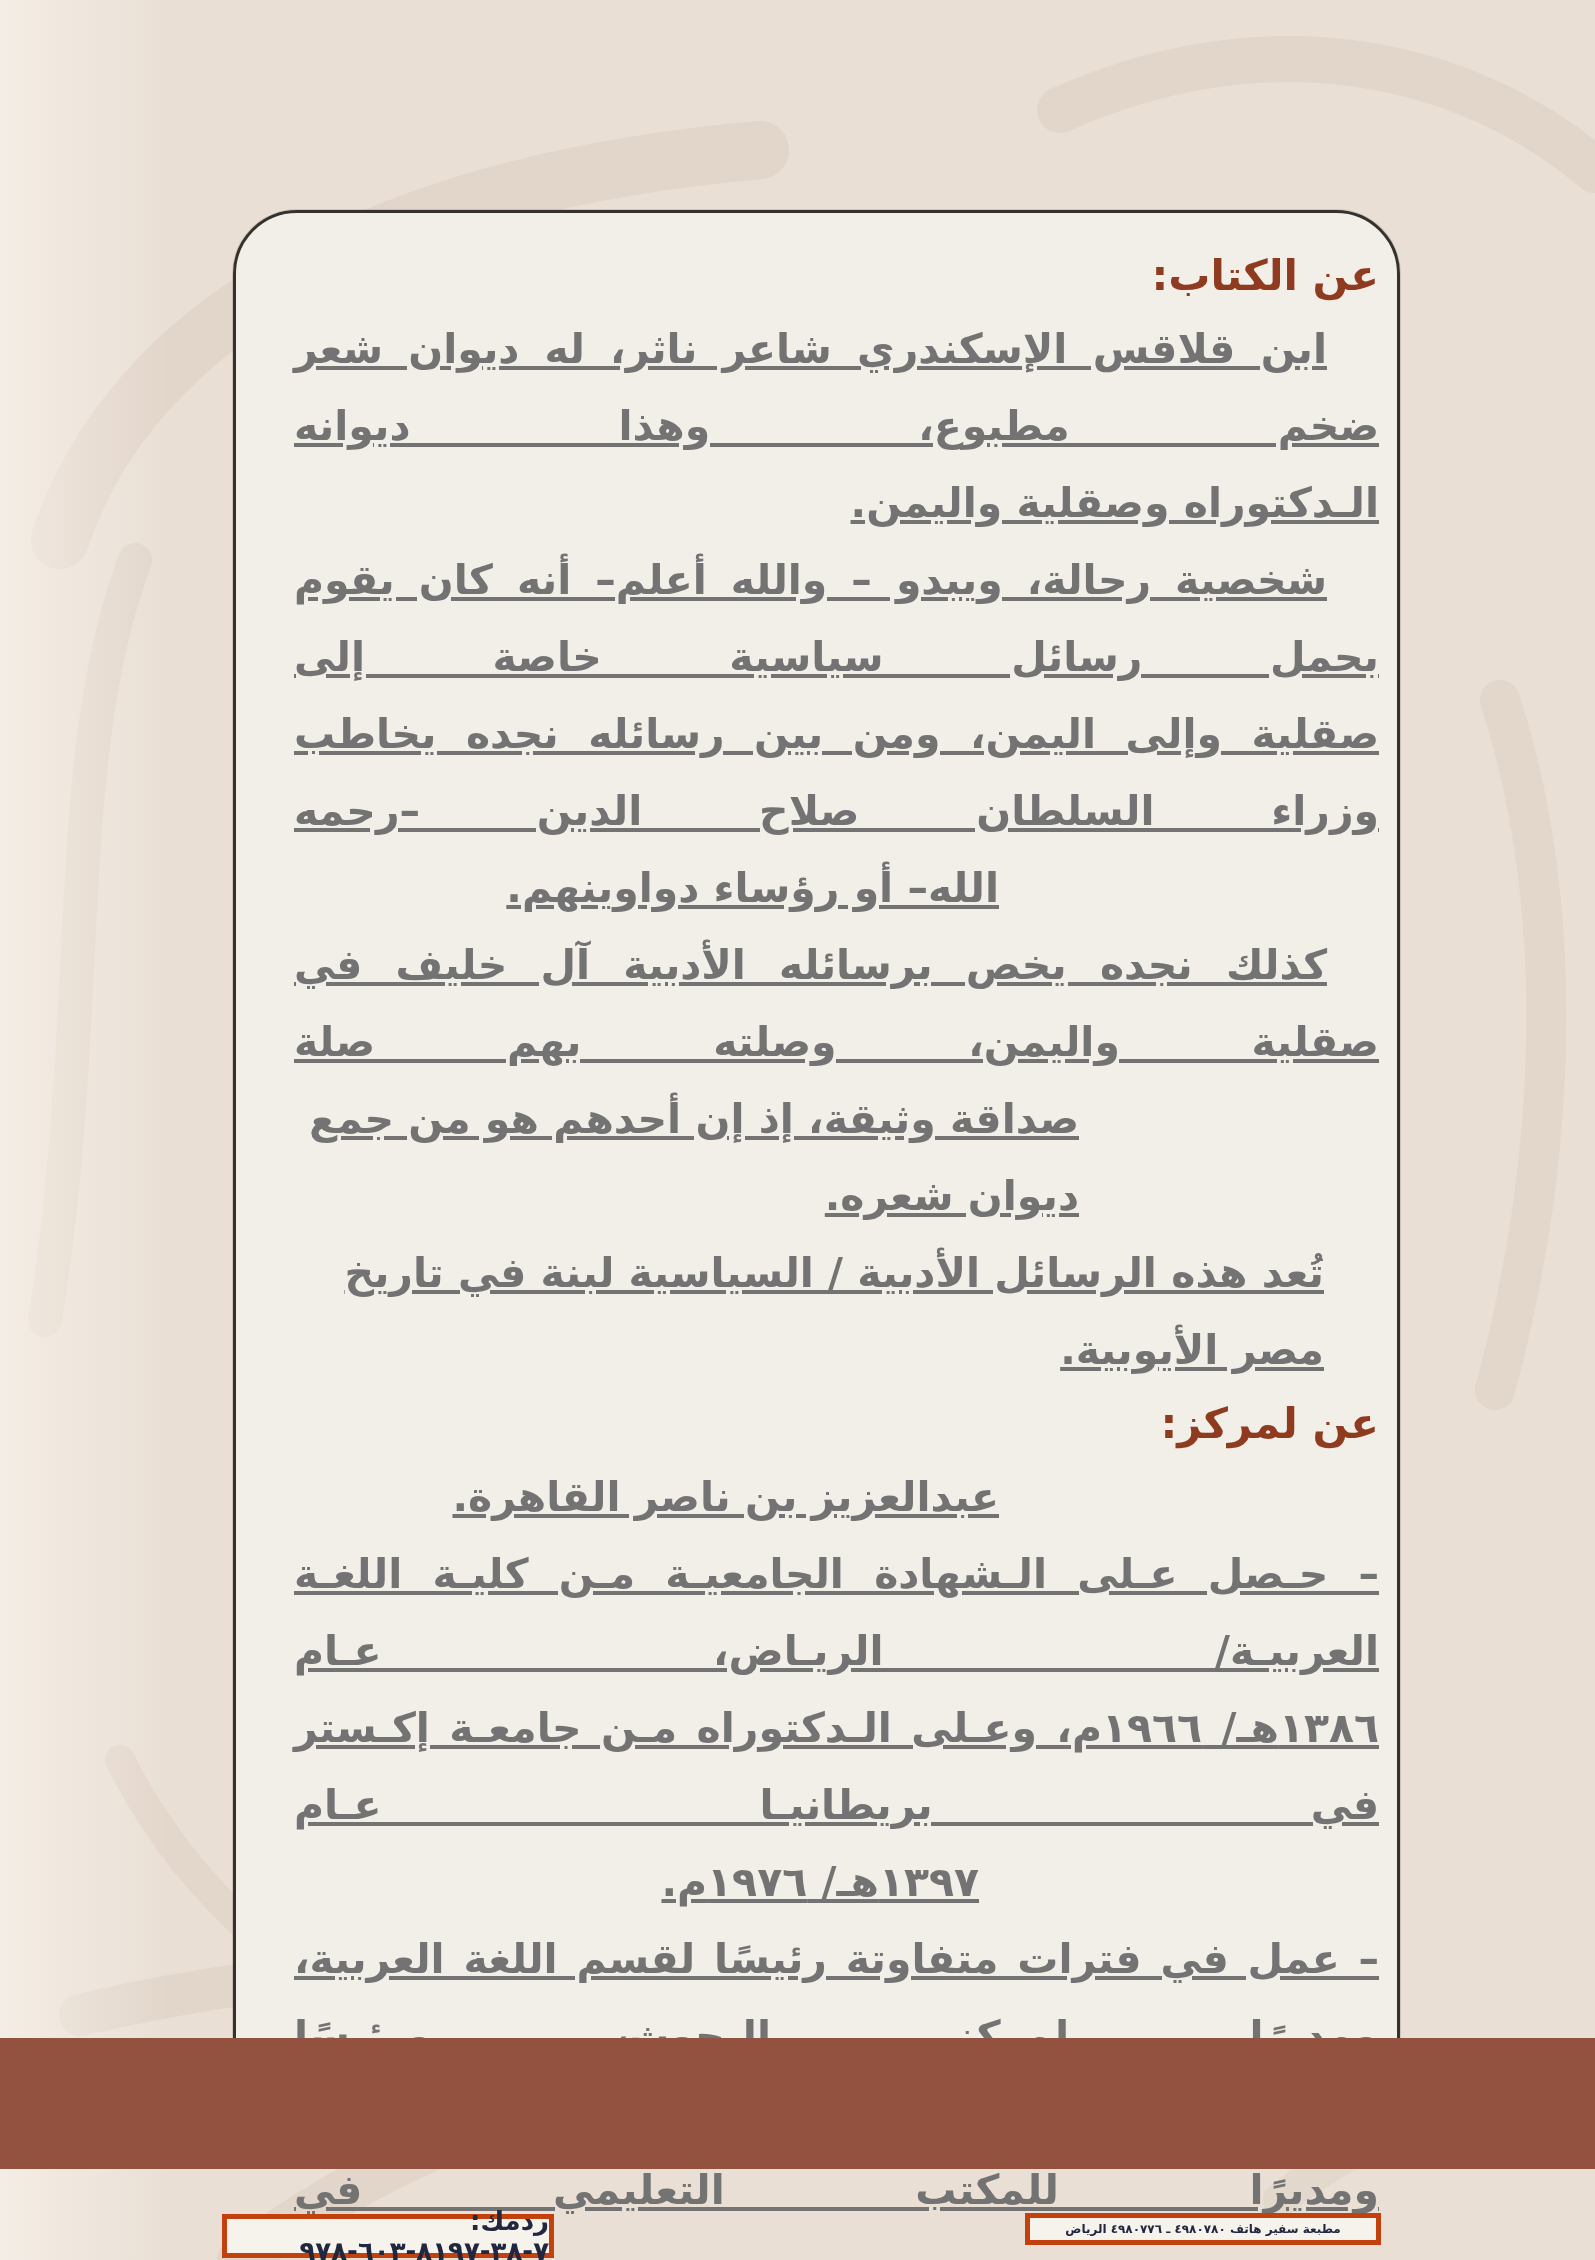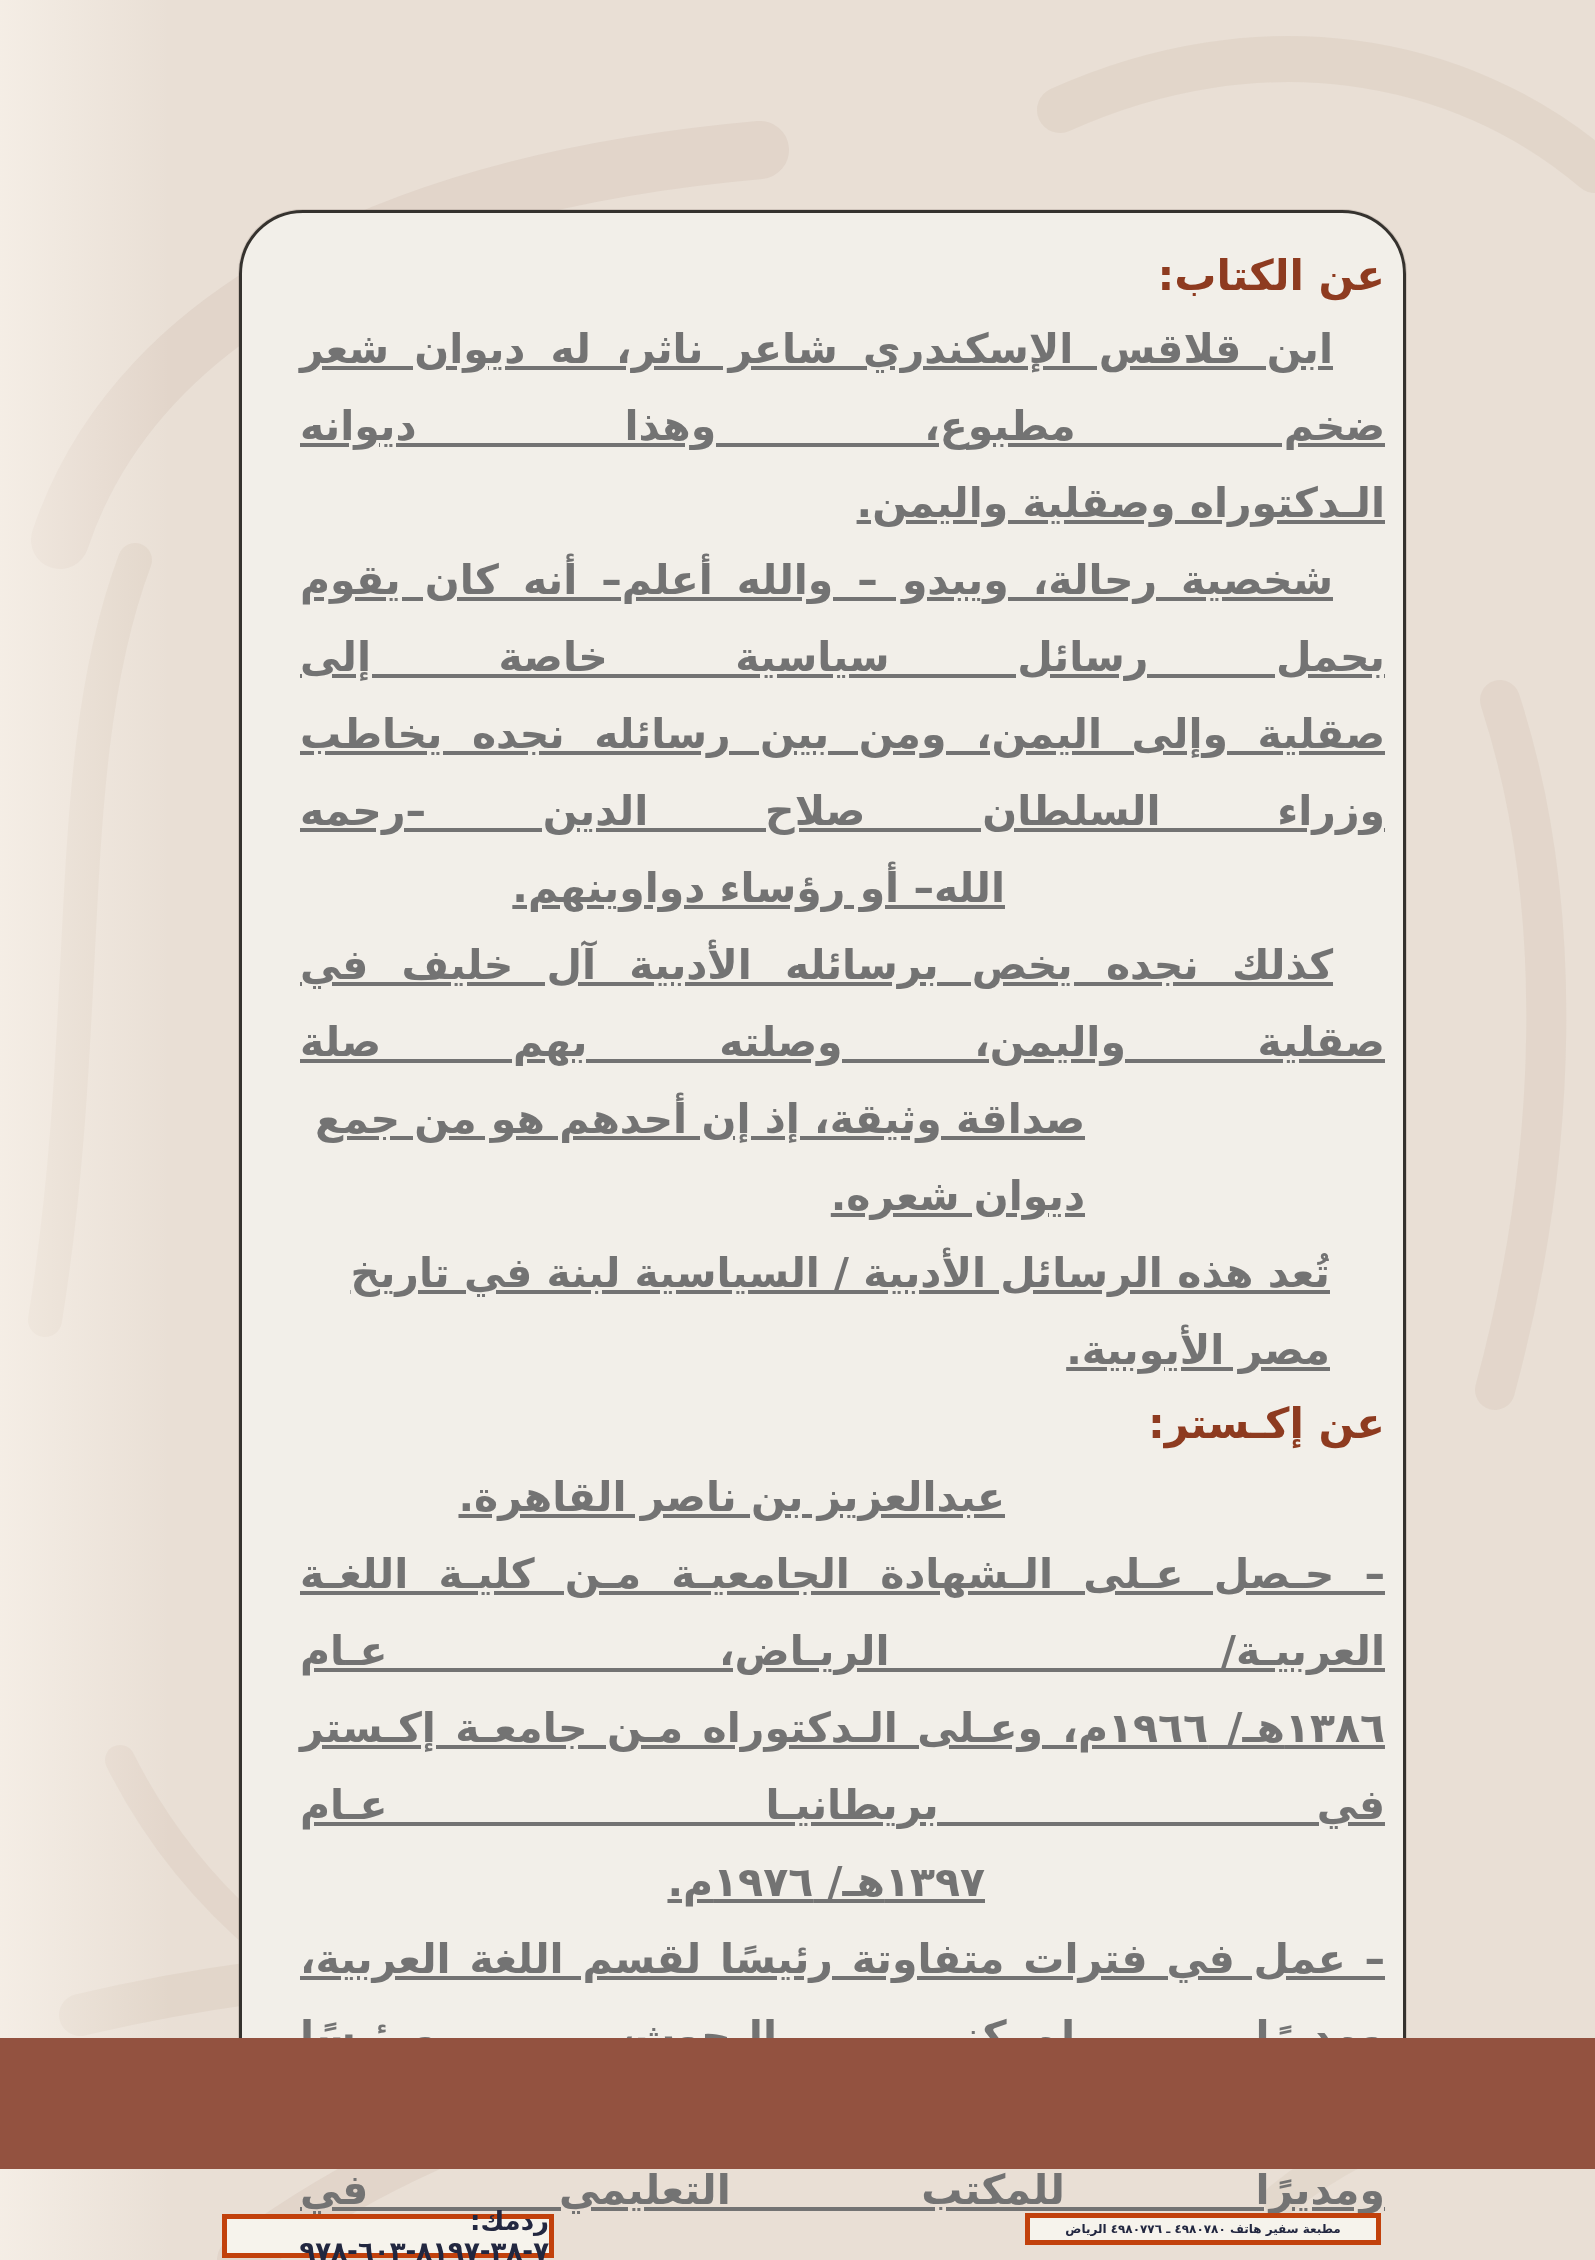--- a/index.html
+++ b/index.html
@@ -12,21 +12,21 @@
     direction:rtl;
   }
   .wm{position:absolute;inset:0;pointer-events:none;}
   .edge-light{
     position:absolute;top:0;left:0;width:170px;height:100%;
     background:linear-gradient(to right, rgba(252,247,240,.6), rgba(252,247,240,0));
     pointer-events:none;
   }
   .frame{
     position:absolute;
-    left:239px;top:210px;
+    left:233px;top:210px;
     width:1167px;height:1951px;
     box-sizing:border-box;
     background:var(--frame_bg,#f2efe9);
     border:3px solid #35322e;
     border-radius:64px;
     padding:28px 18px 0 58px;
     box-shadow:0 0 0 1px rgba(60,50,40,.15);
   }
   .hd{
     line-height:70px;
@@ -94,21 +94,21 @@
 
     <div class="ln j ind">ابن قلاقس الإسكندري شاعر ناثر، له ديوان شعر ضخم مطبوع، وهذا ديوانه</div>
     <div class="ln">الـدكتوراه وصقلية واليمن.</div>
     <div class="ln j ind">شخصية رحالة، ويبدو – والله أعلم– أنه كان يقوم بحمل رسائل سياسية خاصة إلى</div>
     <div class="ln j">صقلية وإلى اليمن، ومن بين رسائله نجده يخاطب وزراء السلطان صلاح الدين –رحمه</div>
     <div class="ln o380">الله– أو رؤساء دواوينهم.</div>
     <div class="ln j ind">كذلك نجده يخص برسائله الأدبية آل خليف في صقلية واليمن، وصلته بهم صلة</div>
     <div class="ln o300">صداقة وثيقة، إذ إن أحدهم هو من جمع ديوان شعره.</div>
     <div class="ln o55">تُعد هذه الرسائل الأدبية / السياسية لبنة في تاريخ مصر الأيوبية.</div>
 
-    <div class="hd">عن إكـستر:</div>
+    <div class="hd">عن لمركز:</div>
 
     <div class="ln o380">عبدالعزيز بن ناصر القاهرة.</div>
 
     <div class="ln j">– حـصل عـلى الـشهادة الجامعيـة مـن كليـة اللغـة العربيـة/ الريـاض، عـام</div>
     <div class="ln j">١٣٨٦هـ/ ١٩٦٦م، وعـلى الـدكتوراه مـن جامعـة إكـستر في بريطانيـا عـام</div>
     <div class="ln o400">١٣٩٧هـ/ ١٩٧٦م.</div>
     <div class="ln j">– عمل في فترات متفاوتة رئيسًا لقسم اللغة العربية، ومديرًا لمركز البحوث، ورئيسًا</div>
     <div class="ln j">لتحرير مجلة كلية الآداب في جامعة الملك سعود، ومديرًا للمكتب التعليمي في</div>
 
   </div>

